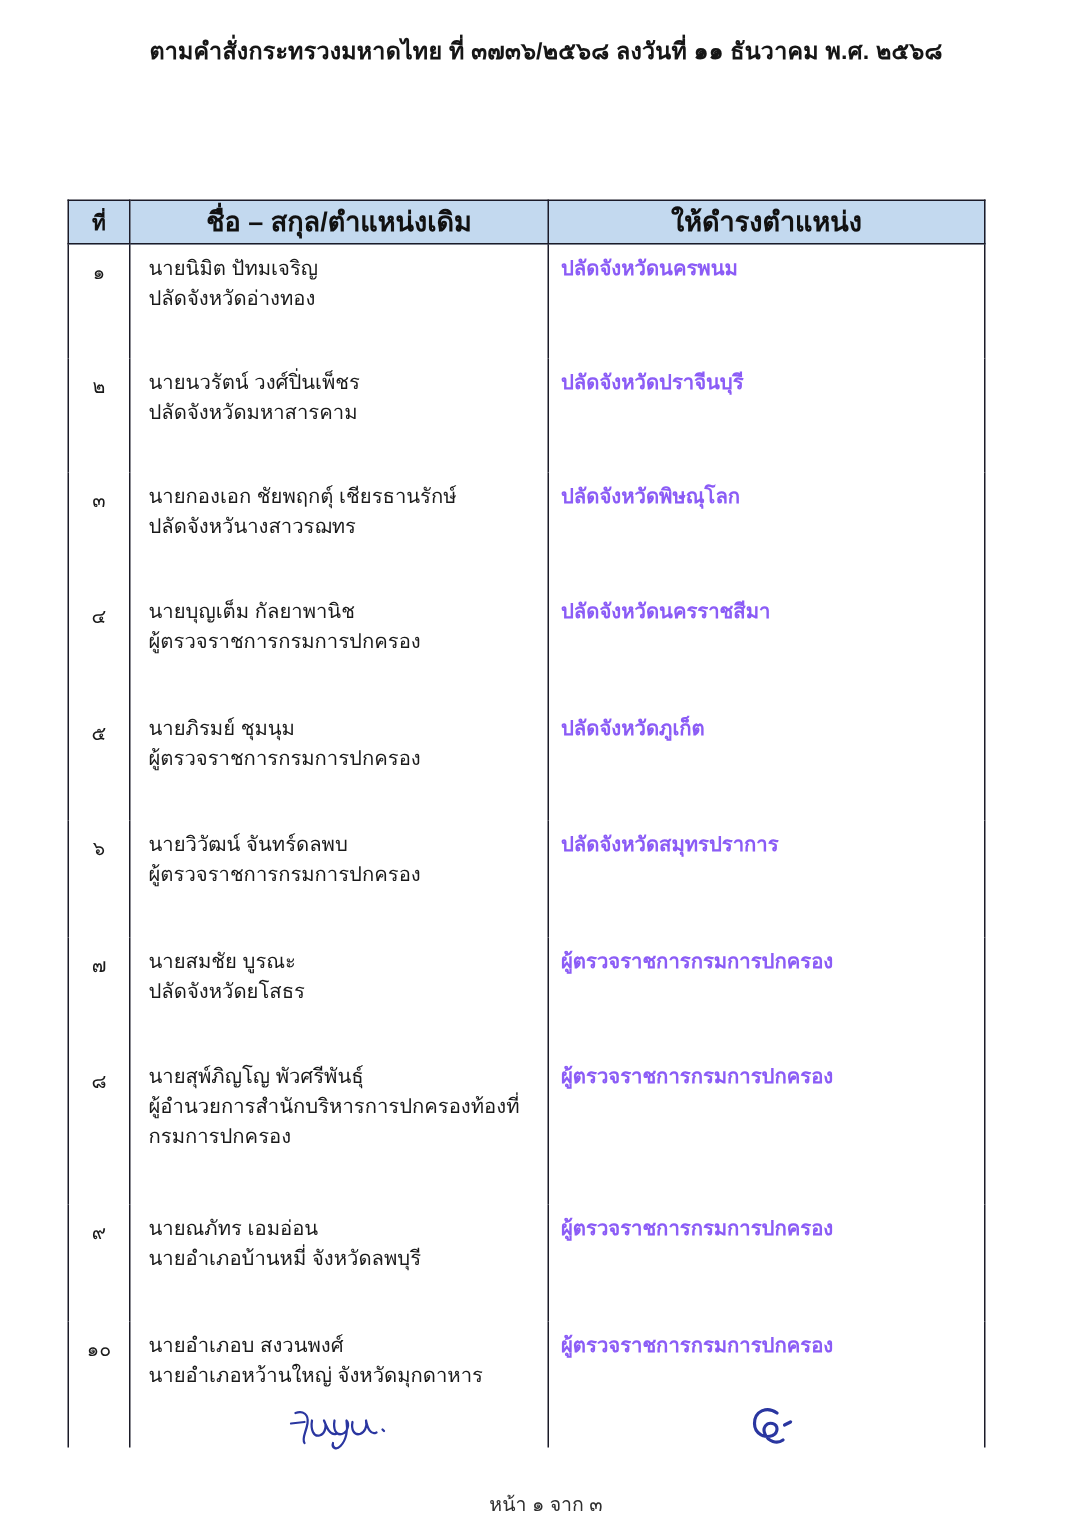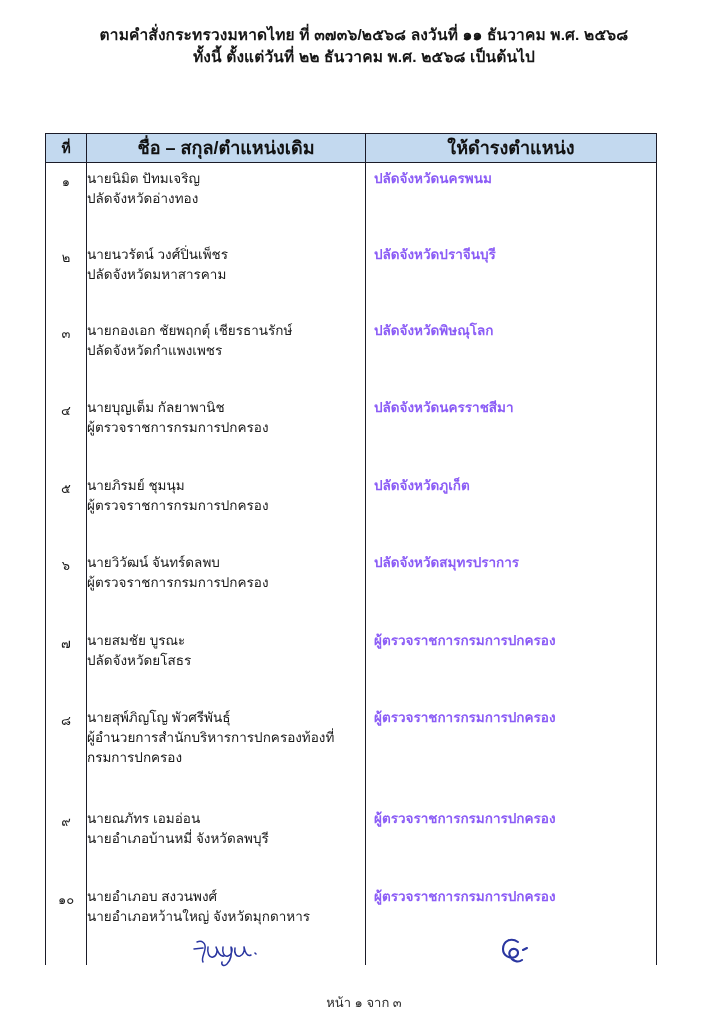--- a/index.html
+++ b/index.html
@@ -79,21 +79,21 @@
     border-bottom: 0;
     padding-top: 6px;
   }
   .order-table tbody tr td.cell-no {
     text-align: center;
     font-size: 13px;
     color: #1a1a1a;
     padding-top: 8px;
   }
   .order-table tbody tr td.cell-name {
-    padding-left: 0;
+    padding-left: 12px;
     font-size: 13.5px;
     color: #1a1a1a;
     line-height: 20px;
     margin-left: 28px;
   }
   .order-table tbody tr td.cell-pos {
     padding-left: 8px;
     font-size: 13.5px;
     font-weight: bold;
     color: #8b5cf6;
@@ -130,21 +130,20 @@
     color: #2e2e2e;
   }
 </style>
 </head>
 <body>
 
 <div class="page">
 
   <div class="doc-heading">
     <div class="hline">ตามคำสั่งกระทรวงมหาดไทย ที่ ๓๗๓๖/๒๕๖๘ ลงวันที่ ๑๑ ธันวาคม พ.ศ. ๒๕๖๘</div>
-    <div class="hline">ทั้งนี้ ตั้งแต่วันที่ ๒๒ ธันวาคม พ.ศ. ๒๕๖๘ เป็นต้นไป</div>
   </div>
 
   <table class="order-table">
     <colgroup>
       <col class="c-no">
         <col class="c-name">
         <col class="c-pos">
     </colgroup>
     <thead>
       <tr>
@@ -170,21 +169,21 @@
           <span class="line-sub">นายนวรัตน์ วงศ์ปิ่นเพ็ชร</span>
           <span class="line-sub">ปลัดจังหวัดมหาสารคาม</span>
         </td>
         <td class="cell-pos">ปลัดจังหวัดปราจีนบุรี</td>
       </tr>
 
       <tr style="height:77px">
         <td class="cell-no">๓</td>
         <td class="cell-name">
           <span class="line-sub">นายกองเอก ชัยพฤกตุ์ เชียรธานรักษ์</span>
-          <span class="line-sub">ปลัดจังหวัดกำแพงเพชร</span>
+          <span class="line-sub">ปลัดจังหวันางสาวรฌทร</span>
         </td>
         <td class="cell-pos">ปลัดจังหวัดพิษณุโลก</td>
       </tr>
 
       <tr style="height:78px">
         <td class="cell-no">๔</td>
         <td class="cell-name">
           <span class="line-sub">นายบุญเต็ม กัลยาพานิช</span>
           <span class="line-sub">ผู้ตรวจราชการกรมการปกครอง</span>
         </td>

